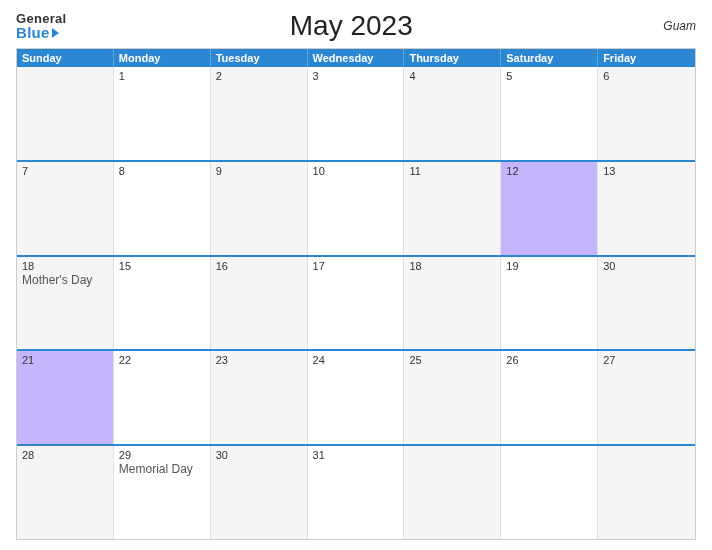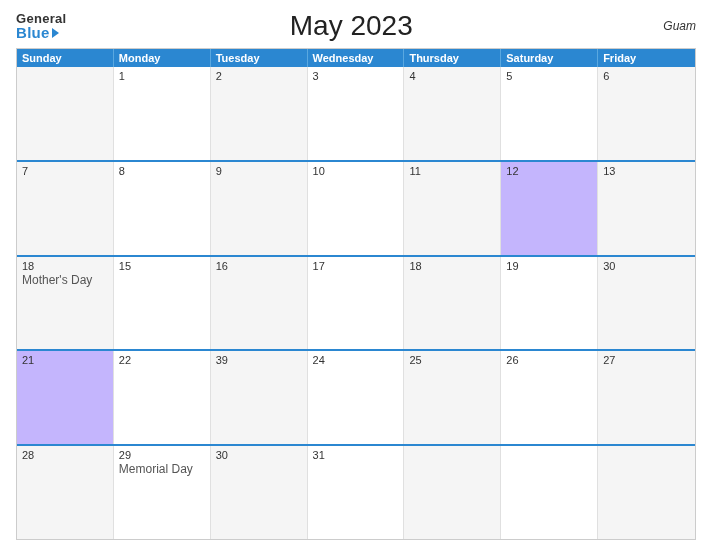--- a/index.html
+++ b/index.html
@@ -223,21 +223,21 @@
           </div>
         </div>
         <div class="week-row">
           <div class="day-cell" style="background: #c4b5fd;">
             <span class="day-num">21</span>
           </div>
           <div class="day-cell" style="background: rgb(255, 255, 255);">
             <span class="day-num">22</span>
           </div>
           <div class="day-cell" style="background: rgb(245, 245, 245);">
-            <span class="day-num">39</span>
+            <span class="day-num">23</span>
           </div>
           <div class="day-cell" style="background: rgb(255, 255, 255);">
             <span class="day-num">24</span>
           </div>
           <div class="day-cell" style="background: rgb(245, 245, 245);">
             <span class="day-num">25</span>
           </div>
           <div class="day-cell" style="background: rgb(255, 255, 255);">
             <span class="day-num">26</span>
           </div>

